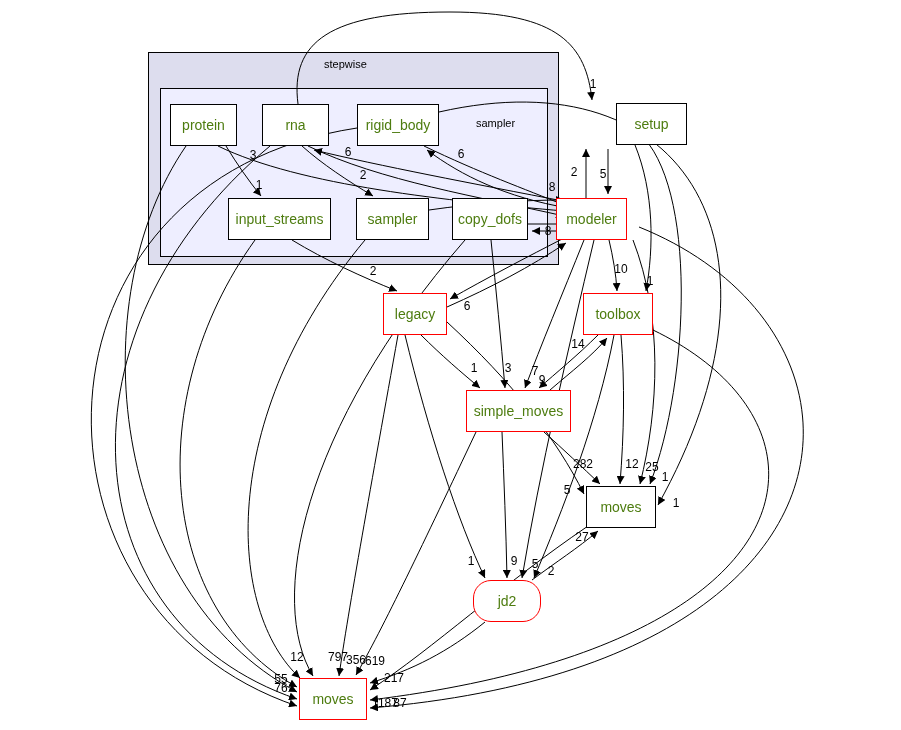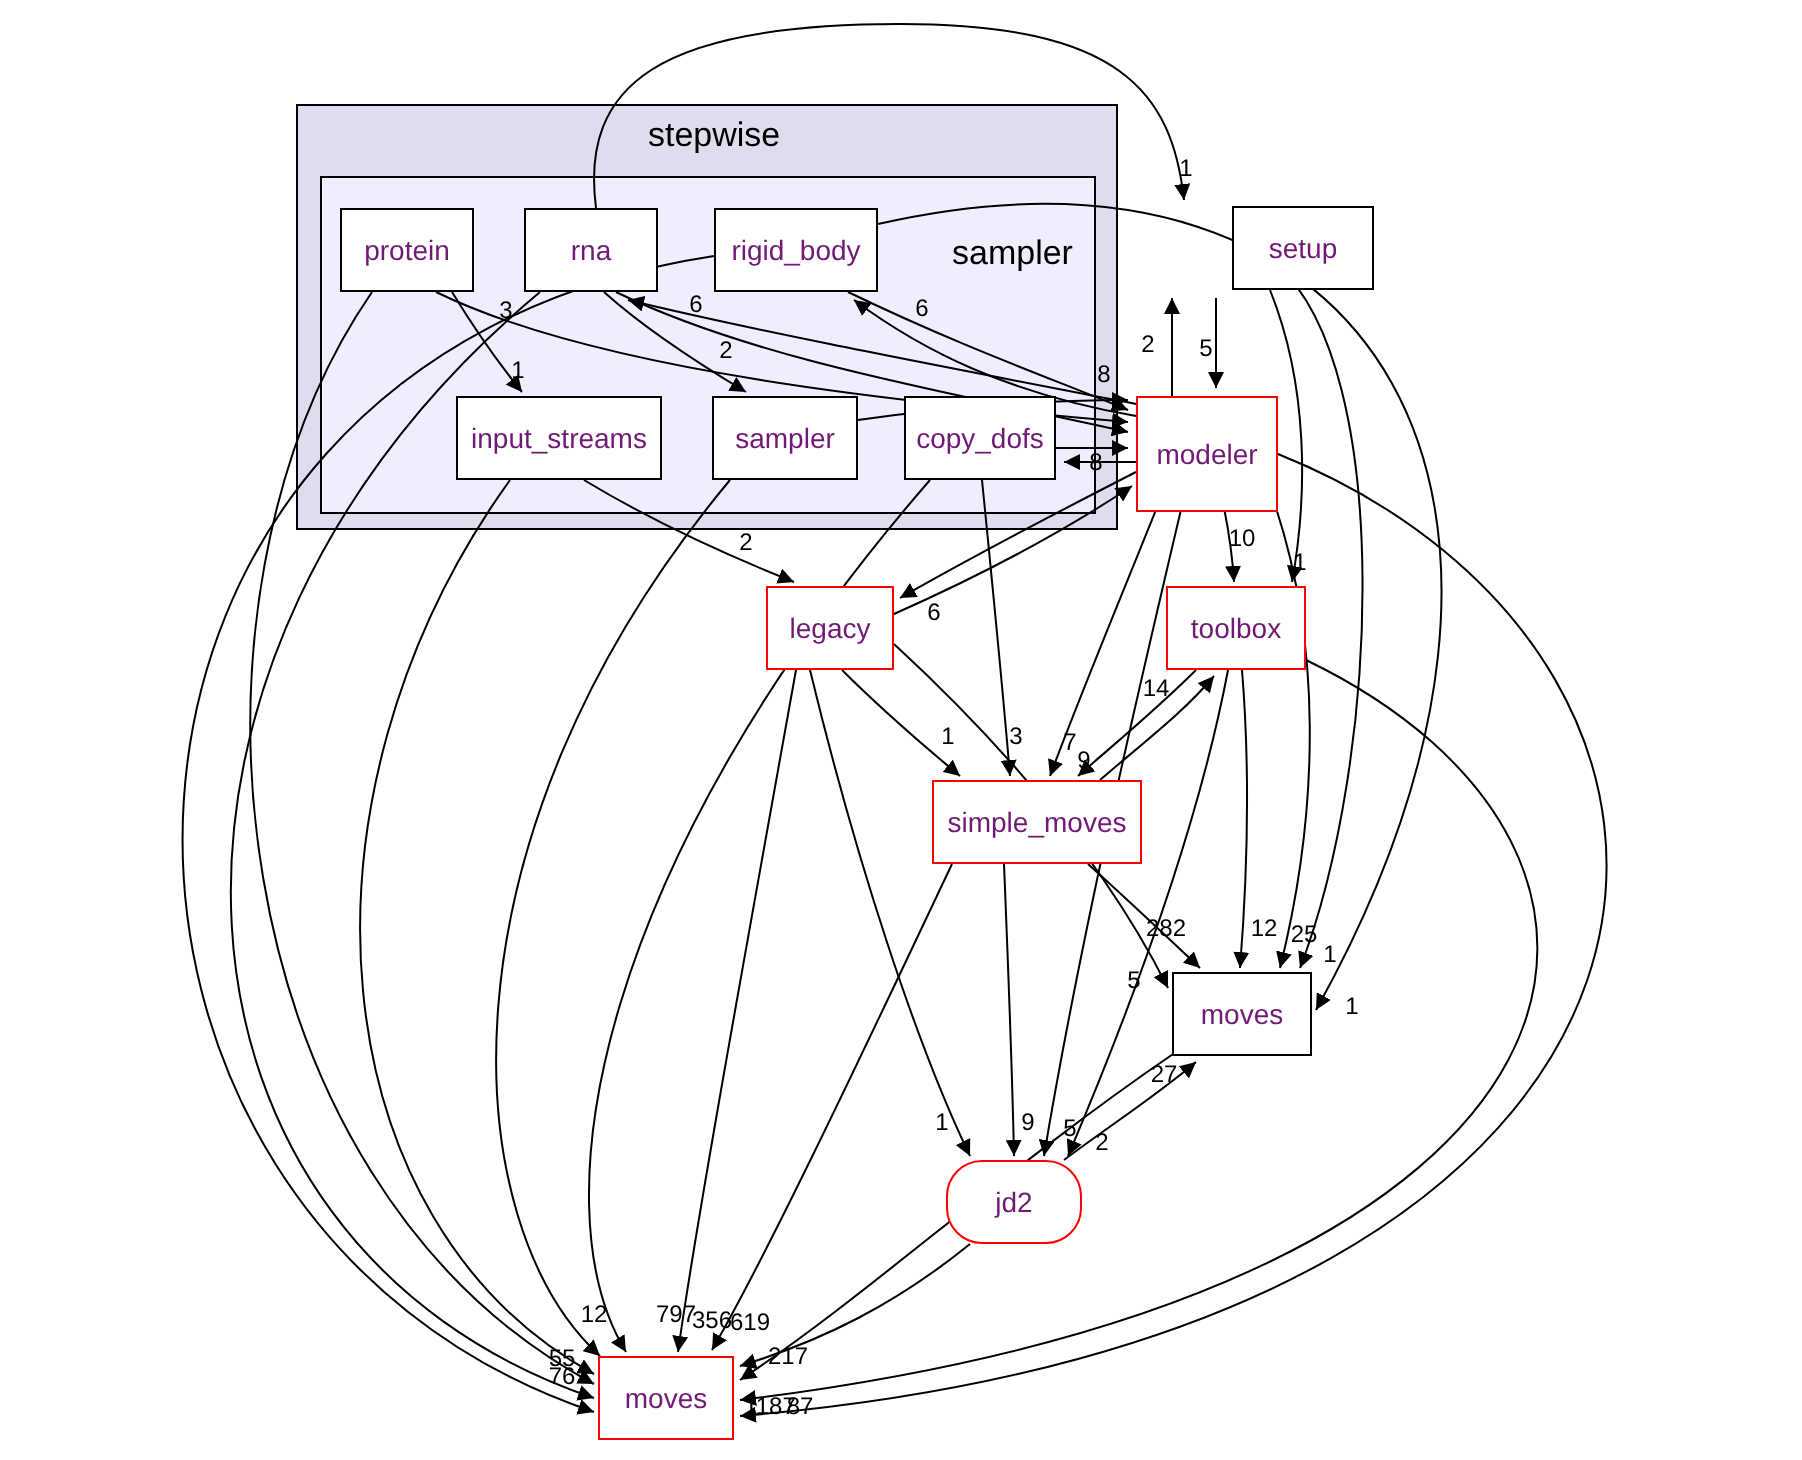--- a/index.html
+++ b/index.html
@@ -4,30 +4,30 @@
 <style>
   html,body { margin:0; padding:0; background:#ffffff; }
   .canvas {
     position:relative; width:901px; height:730px; background:#ffffff;
     font-family:"Liberation Sans", sans-serif; overflow:hidden;
   }
   .cluster { position:absolute; border:1px solid #000; z-index:0; }
   .cluster.outer { background:#ddddee; }
   .cluster.inner { background:#eeeeff; z-index:1; }
   .cluster-label {
-    position:absolute; z-index:2; font-size:17px; color:#000; cursor:pointer;
+    position:absolute; z-index:2; font-size:11px; color:#000; cursor:pointer;
   }
   svg.edge-layer { position:absolute; left:0; top:0; z-index:2; pointer-events:none; }
   .edge { fill:none; stroke:#000; stroke-width:1; }
   .edge-label { font-size:12px; fill:#000; }
   .node {
     position:absolute; box-sizing:border-box; z-index:3;
     background:#ffffff; border:1px solid #000;
     display:flex; align-items:center; justify-content:center;
-    font-size:14px; color:#701a75; cursor:pointer; white-space:nowrap;
+    font-size:14px; color:#4d7c0f; cursor:pointer; white-space:nowrap;
   }
   .node.red { border-color:#ff0000; }
 </style>
 </head>
 <body>
 
 <div class="canvas">
 
   <div class="cluster outer" style="left:148px; top:52px; width:409px; height:211px;"></div>
   <div class="cluster inner" style="left:160px; top:88px; width:386px; height:167px;"></div>
@@ -132,21 +132,21 @@
       </g>
   </svg>
 
   <div class="node" style="left:170px; top:104px; width:67px; height:42px;">protein</div>
   <div class="node" style="left:262px; top:104px; width:67px; height:42px;">rna</div>
   <div class="node" style="left:357px; top:104px; width:82px; height:42px;">rigid_body</div>
   <div class="node" style="left:228px; top:198px; width:103px; height:42px;">input_streams</div>
   <div class="node" style="left:356px; top:198px; width:73px; height:42px;">sampler</div>
   <div class="node" style="left:452px; top:198px; width:76px; height:42px;">copy_dofs</div>
   <div class="node" style="left:568px; top:103px; width:71px; height:42px;margin-left:48px;">setup</div>
-  <div class="node red" style="left:568px; top:198px; width:71px; height:58px;">modeler</div>
+  <div class="node red" style="left:556px; top:198px; width:71px; height:42px;">modeler</div>
   <div class="node red" style="left:583px; top:293px; width:70px; height:42px;">toolbox</div>
   <div class="node red" style="left:383px; top:293px; width:64px; height:42px;">legacy</div>
   <div class="node red" style="left:450px; top:390px; width:105px; height:42px;margin-left:16px;">simple_moves</div>
   <div class="node" style="left:586px; top:486px; width:70px; height:42px;">moves</div>
   <div class="node red" style="left:473px; top:580px; width:68px; height:42px;border-radius:18px;">jd2</div>
   <div class="node red" style="left:299px; top:678px; width:68px; height:42px;">moves</div>
 
 </div>
 
 </body></html>

